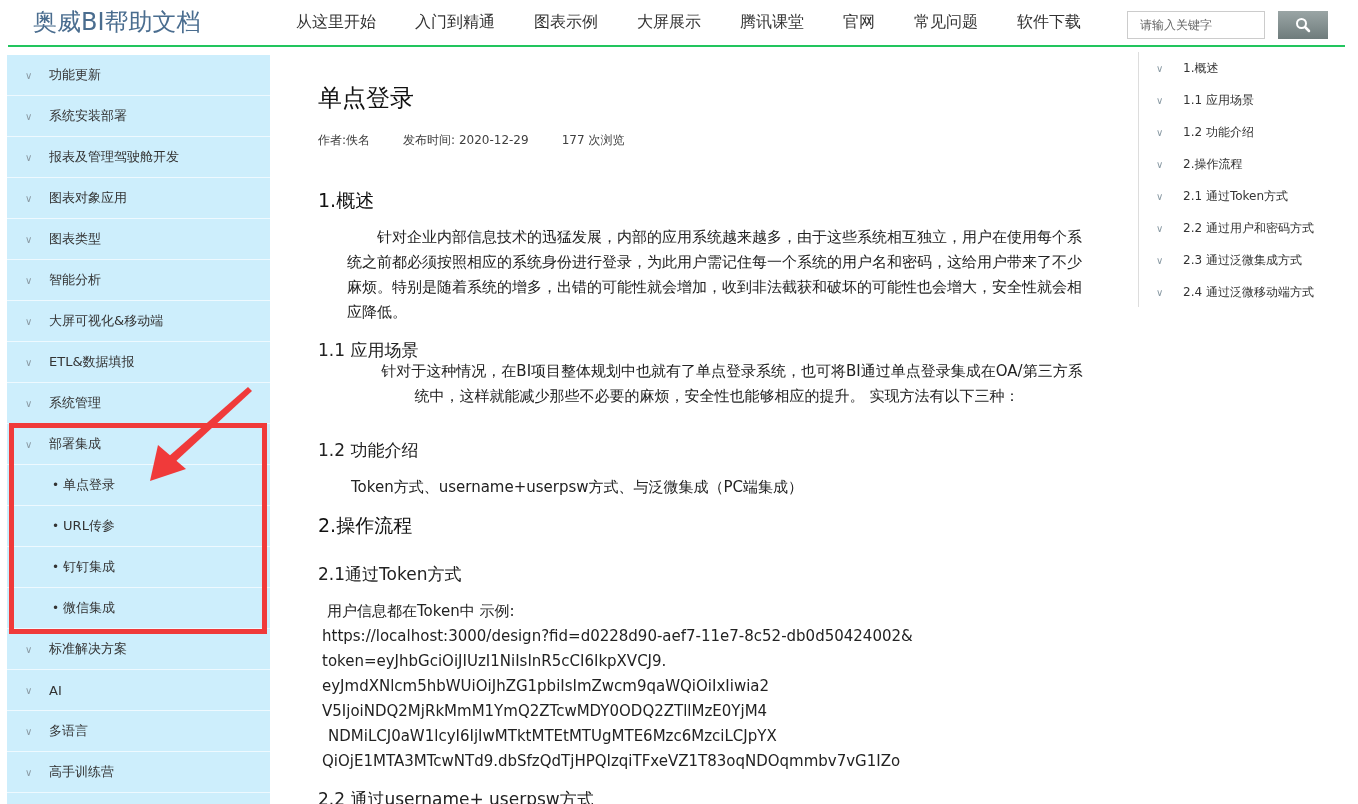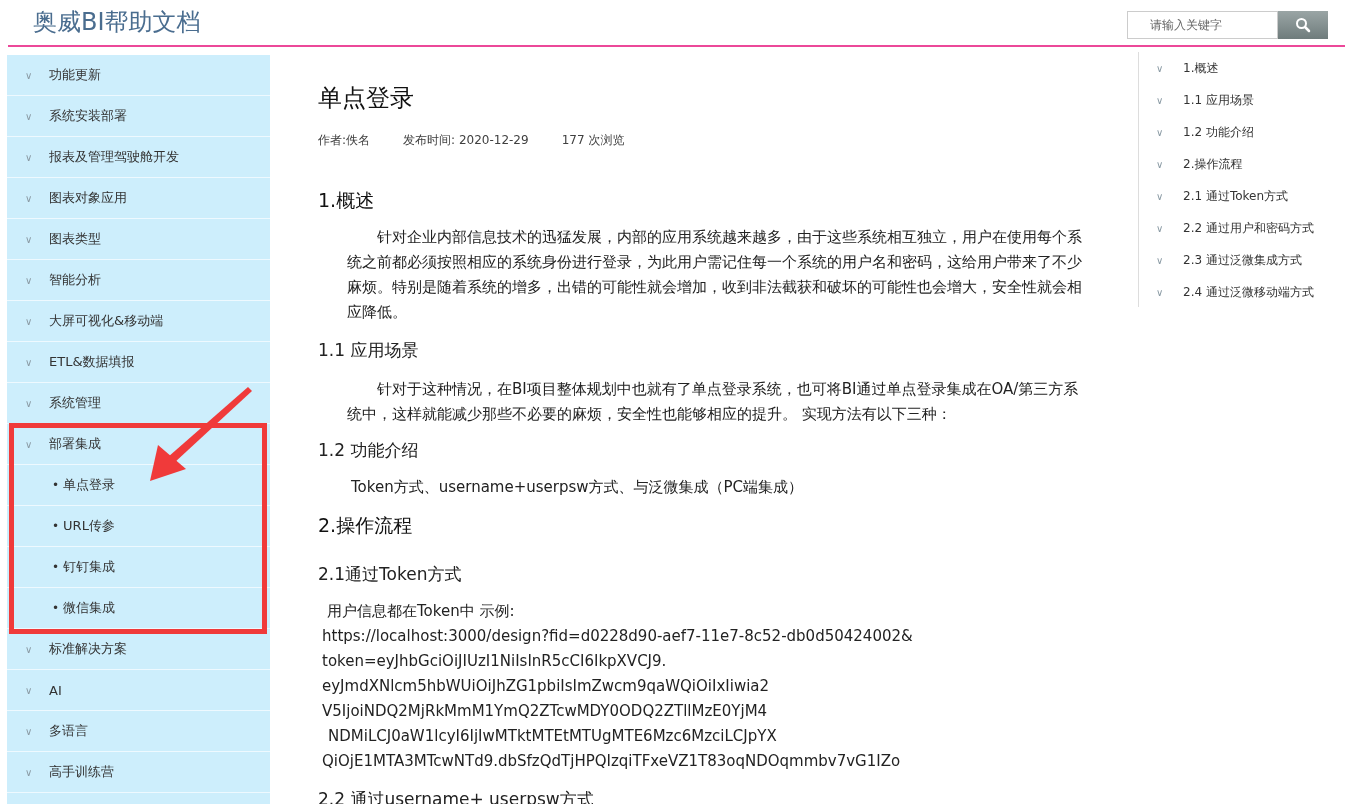--- a/index.html
+++ b/index.html
@@ -1,24 +1,24 @@
 <!DOCTYPE html>
 <html><head>
   <meta charset="utf-8">
   <style>
     * { box-sizing: border-box; margin: 0; padding: 0; }
     html, body { width: 1358px; height: 804px; overflow: hidden; background: #ffffff; }
     body { font-family: "DejaVu Sans", "Liberation Sans", sans-serif; color: #222; position: relative; }
 
     
-    .header { position: absolute; left: 8px; top: 0; width: 1337px; height: 47px; border-bottom: 2px solid #ec4899; }
+    .header { position: absolute; left: 8px; top: 0; width: 1337px; height: 47px; border-bottom: 2px solid #22c55e; }
     .logo { position: absolute; left: 25px; top: 6px; font-size: 24px; color: #4a6d8f; letter-spacing: 0px; }
     .nav { position: absolute; left: 288px; top: 12px; display: flex; }
     .nav-item { font-size: 16px; color: #333; margin-right: 39px; white-space: nowrap; cursor: pointer; }
-    .search-box { position: absolute; left: 1127px; top: 11px; width: 151px; height: 28px; border: 1px solid #ccc; background: #fff; font-size: 12px; color: #666; padding: 6px 22px; font-family: "DejaVu Sans", sans-serif; }
+    .search-box { position: absolute; left: 1127px; top: 11px; width: 138px; height: 28px; border: 1px solid #ccc; background: #fff; font-size: 12px; color: #666; padding: 6px 12px; font-family: "DejaVu Sans", sans-serif; }
     .search-box::placeholder { color: #666; }
     .search-btn { position: absolute; left: 1278px; top: 11px; width: 50px; height: 28px; background: linear-gradient(#9aa5a5, #6f7c7c); display: flex; align-items: center; justify-content: center; cursor: pointer; }
 
     
     .sidebar { position: absolute; left: 7px; top: 55px; width: 263px; height: 749px; background: #cdeefc; overflow: hidden; }
     .side-item { height: 41px; border-bottom: 1px solid #eef9ff; display: flex; align-items: center; font-size: 13px; color: #333; cursor: pointer; }
     .side-item .chev { width: 42px; padding-left: 18px; color: #8a9aa4; font-size: 10px; }
     .side-item.child { padding-left: 45px; }
     .side-item.child .dot { margin-right: 4px; font-size: 12px; }
 
@@ -39,20 +39,30 @@
     
     .toc { position: absolute; left: 1138px; top: 52px; width: 200px; height: 255px; border-left: 1px solid #ddd; }
     .toc-item { height: 32px; display: flex; align-items: center; font-size: 12px; color: #333; cursor: pointer; white-space: nowrap; }
     .toc-item .chev { width: 44px; padding-left: 17px; color: #8a9aa4; font-size: 10px; }
   </style>
 </head>
 <body>
 
 <div class="header">
   <div class="logo">奥威BI帮助文档</div>
+  <div class="nav">
+    <div class="nav-item">从这里开始</div>
+    <div class="nav-item">入门到精通</div>
+    <div class="nav-item">图表示例</div>
+    <div class="nav-item">大屏展示</div>
+    <div class="nav-item">腾讯课堂</div>
+    <div class="nav-item">官网</div>
+    <div class="nav-item">常见问题</div>
+    <div class="nav-item">软件下载</div>
+  </div>
 </div>
 <input class="search-box" type="text" placeholder="请输入关键字" style="">
 <div class="search-btn">
   <svg width="16" height="16" viewBox="0 0 16 16">
     <circle cx="6.5" cy="6.5" r="4.5" fill="none" stroke="#fff" stroke-width="2"></circle>
     <line x1="10" y1="10" x2="14" y2="14" stroke="#fff" stroke-width="2.5" stroke-linecap="round"></line>
   </svg>
 </div>
 
 <div class="sidebar">
@@ -142,21 +152,21 @@
   <div class="meta">
     <span>作者:佚名</span>
     <span>发布时间: 2020-12-29</span>
     <span>177 次浏览</span>
   </div>
 
   <div class="h2" style="top:128px;">1.概述</div>
   <div class="para indent" style="top:165px;">针对企业内部信息技术的迅猛发展，内部的应用系统越来越多，由于这些系统相互独立，用户在使用每个系统之前都必须按照相应的系统身份进行登录，为此用户需记住每一个系统的用户名和密码，这给用户带来了不少麻烦。特别是随着系统的增多，出错的可能性就会增加，收到非法截获和破坏的可能性也会增大，安全性就会相应降低。</div>
 
   <div class="h3" style="top:279px;">1.1 应用场景</div>
-  <div class="para indent" style="top:317px;">针对于这种情况，在BI项目整体规划中也就有了单点登录系统，也可将BI通过单点登录集成在OA/第三方系统中，这样就能减少那些不必要的麻烦，安全性也能够相应的提升。  实现方法有以下三种：</div>
+  <div class="para indent" style="top:299px;text-align:center;">针对于这种情况，在BI项目整体规划中也就有了单点登录系统，也可将BI通过单点登录集成在OA/第三方系统中，这样就能减少那些不必要的麻烦，安全性也能够相应的提升。  实现方法有以下三种：</div>
 
   <div class="h3" style="top:379px;">1.2 功能介绍</div>
   <div class="para" style="top:415px; left:4px;">Token方式、username+userpsw方式、与泛微集成（PC端集成）</div>
 
   <div class="h2" style="top:453px;">2.操作流程</div>
 
   <div class="h3" style="top:503px;text-align:center;">2.1通过Token方式</div>
   <div class="code-line" style="top:542px; left:9px;">用户信息都在Token中  示例:</div>
   <div class="code-line" style="top:567px;">https://localhost:3000/design?fid=d0228d90-aef7-11e7-8c52-db0d50424002&amp;</div>
   <div class="code-line" style="top:592px;">token=eyJhbGciOiJIUzI1NiIsInR5cCI6IkpXVCJ9.</div>

